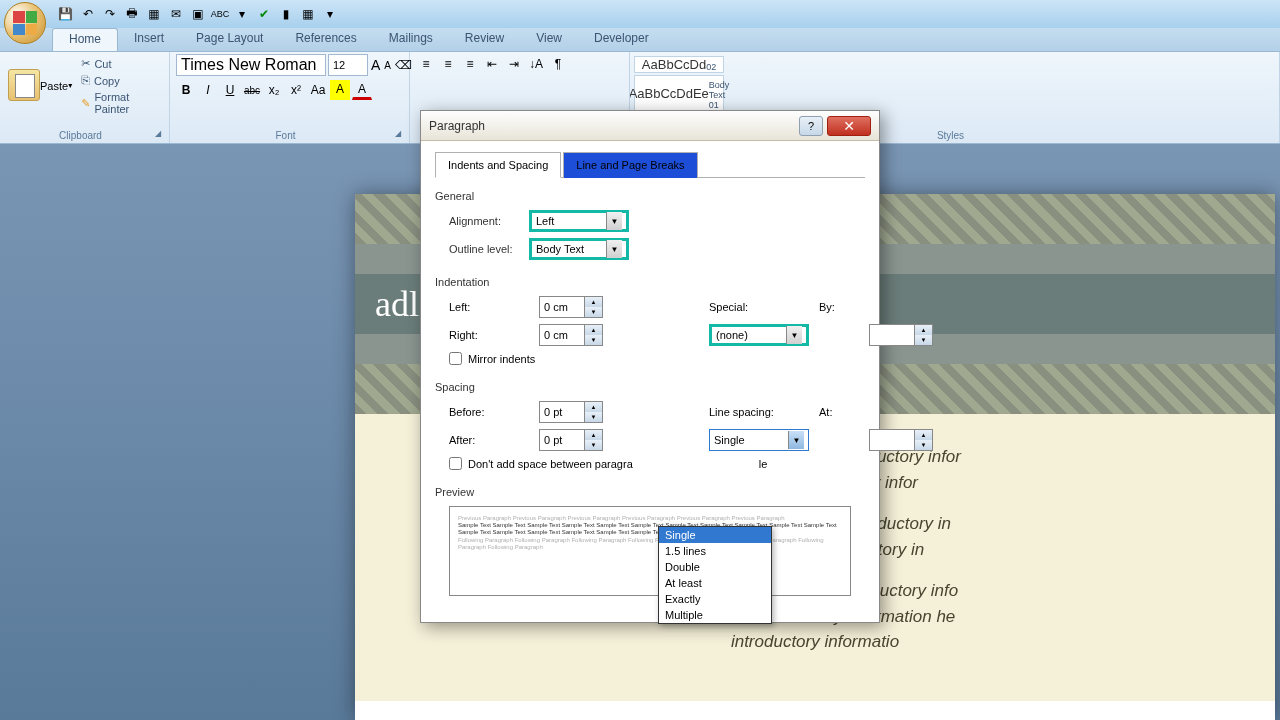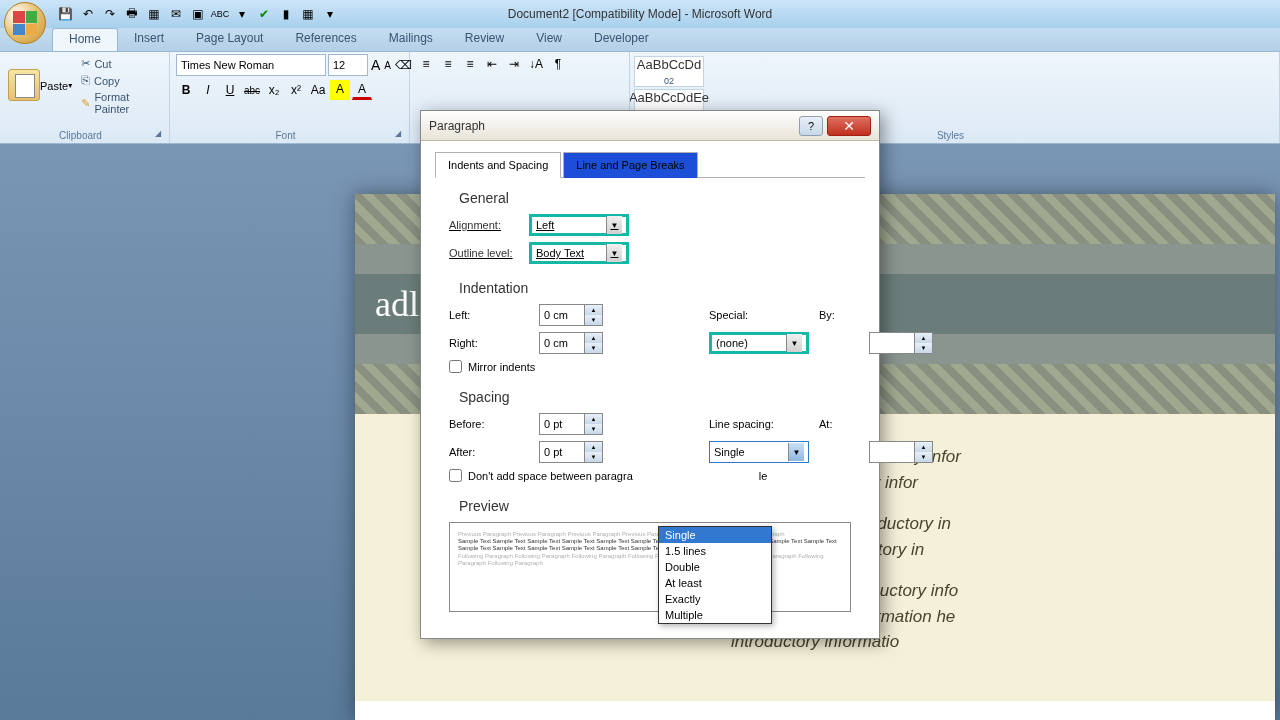--- a/index.html
+++ b/index.html
@@ -28,28 +28,28 @@
 .clipboard-group { width: 170px; }
 .paste-btn { display: flex; align-items: center; padding: 2px; cursor: pointer; float: left; margin-right: 6px; }
 .paste-icon { width: 32px; height: 32px; background: linear-gradient(#f5e6a3, #e8c070); border: 1px solid #c0a050; border-radius: 3px; position: relative; }
 .paste-icon::before { content: ''; position: absolute; top: 4px; left: 6px; width: 18px; height: 22px; background: #fff; border: 1px solid #888; }
 .paste-label { font-size: 11px; margin-top: 2px; }
 .clip-actions { display: flex; flex-direction: column; gap: 2px; margin-top: 2px; }
 .clip-action { display: flex; align-items: center; gap: 4px; font-size: 11px; color: #3b5472; cursor: pointer; padding: 1px; }
 
 .font-group { width: 240px; }
 .font-row { display: flex; gap: 2px; margin-bottom: 4px; align-items: center; }
-.font-name { width: 150px; height: 22px; border: 1px solid #a0b8d0; background: #fff; font-size: 11px; padding: 0 4px; }
+.font-name { width: 150px; height: 22px; border: 1px solid #a0b8d0; background: #fff; font-size: 16px; padding: 0 4px; }
 .font-size { width: 40px; height: 22px; border: 1px solid #a0b8d0; background: #fff; font-size: 11px; padding: 0 4px; }
 .font-btn { width: 20px; height: 20px; border: 1px solid transparent; display: flex; align-items: center; justify-content: center; font-size: 12px; cursor: pointer; }
 
 .para-group { width: 220px; }
 
 .styles-group { flex: 1; display: flex; padding: 4px; gap: 2px; overflow: hidden; }
-.style-item { width: 70px; height: 60px; border: 1px solid #c0d4e5; background: #fff; display: flex; flex-direction: column; align-items: center; justify-content: center; cursor: pointer; }
+.style-item { width: 90px; height: 60px; border: 1px solid #c0d4e5; background: #fff; display: flex; align-items: center; justify-content: center; cursor: pointer; }
 .style-preview { font-size: 13px; color: #333; }
 .style-name { font-size: 9px; color: #3b5472; margin-top: 4px; }
 
 
 .doc-area { position: absolute; top: 144px; left: 0; right: 0; bottom: 0; background: linear-gradient(to bottom, #7a96b5, #5a7a9a); display: flex; justify-content: center; padding-top: 50px; }
 .doc-page { width: 920px; background: #fff; box-shadow: 0 0 20px rgba(0,0,0,0.4); position: relative; margin-left: 350px; }
 .doc-header { height: 120px; background: #6b7d7a; border-top: 30px solid #8a9590; border-bottom: 30px solid #8a9590; display: flex; align-items: center; padding-left: 20px; position: relative; }
 .doc-headline { font-family: Georgia, serif; font-size: 36px; color: #fff; }
 .doc-pattern { height: 50px; background: repeating-linear-gradient(45deg, #8a9080, #8a9080 8px, #a0a890 8px, #a0a890 16px); }
 .doc-body { background: #f5f0d8; padding: 30px 20px; font-family: Georgia, serif; font-style: italic; font-size: 17px; color: #4a4530; line-height: 1.5; }
@@ -59,22 +59,22 @@
 .dialog { position: absolute; left: 420px; top: 110px; width: 460px; background: #f0f0f0; border: 1px solid #888; box-shadow: 4px 4px 16px rgba(0,0,0,0.4); z-index: 200; }
 .dialog-titlebar { height: 30px; background: linear-gradient(to bottom, #fefefe, #e8e4d8); display: flex; align-items: center; padding: 0 8px; border-bottom: 1px solid #c0bca8; }
 .dialog-title { font-size: 12px; color: #333; flex: 1; }
 .dialog-help { width: 24px; height: 20px; background: linear-gradient(#e8f0f8, #c8d8e8); border: 1px solid #90a0b0; border-radius: 3px; display: flex; align-items: center; justify-content: center; font-size: 11px; margin-right: 4px; cursor: pointer; }
 .dialog-close { width: 44px; height: 20px; background: linear-gradient(#e07060, #c03020); border: 1px solid #a02010; border-radius: 3px; display: flex; align-items: center; justify-content: center; color: #fff; font-size: 14px; cursor: pointer; }
 .dialog-body { padding: 10px 14px; background: #fff; }
 .dialog-tabs { display: flex; border-bottom: 1px solid #b0b0b0; margin-bottom: 12px; }
 .dialog-tab { padding: 6px 12px; font-size: 11px; border: 1px solid #b0b0b0; background: #1d4ed8; cursor: pointer; margin-right: 2px; border-bottom: none; position: relative; top: 1px; }
 .dialog-tab.active { background: #fff; border-bottom: 1px solid #fff; }
 .dlg-section { margin-bottom: 16px; }
-.dlg-section-title { font-size: 14px; color: #333; margin-bottom: 8px; margin-left: 24px; }
-.dlg-row { display: flex; align-items: center; margin-bottom: 6px; padding-left: 14px; text-decoration: underline; }
+.dlg-section-title { font-size: 11px; color: #333; margin-bottom: 8px; }
+.dlg-row { display: flex; align-items: center; margin-bottom: 6px; padding-left: 14px; }
 .dlg-label { width: 80px; font-size: 11px; color: #333; }
 .dlg-select { width: 100px; height: 22px; border: 3px solid #14b8a6; font-size: 11px; padding: 0 4px; background: #fff; position: relative; display: flex; align-items: center; justify-content: space-between; cursor: pointer; }
 .dlg-select-arrow { width: 16px; height: 18px; background: linear-gradient(#f0f0f0, #d0d0d0); border-left: 1px solid #888; display: flex; align-items: center; justify-content: center; font-size: 8px; }
 .dlg-spinner { width: 64px; height: 22px; border: 1px solid #888; display: flex; background: #fff; }
 .dlg-spinner input { border: none; width: 44px; font-size: 11px; padding: 0 4px; outline: none; }
 .dlg-spinner-btns { width: 18px; display: flex; flex-direction: column; border-left: 1px solid #888; }
 .dlg-spinner-btn { flex: 1; background: linear-gradient(#e8f0f8, #c8d8e8); font-size: 6px; display: flex; align-items: center; justify-content: center; cursor: pointer; }
 .dlg-check { display: flex; align-items: flex-end; gap: 6px; font-size: 11px; padding-left: 14px; margin-top: 6px; }
 .dlg-check input { width: 13px; height: 13px; }
 .dlg-wide-select { width: 100px; }
@@ -110,21 +110,20 @@
     <div class="qat-item">▦</div>
     <div class="qat-item">✉</div>
     <div class="qat-item">▣</div>
     <div class="qat-item" style="font-size:9px;">ABC</div>
     <div class="qat-item">▾</div>
     <div class="qat-item" style="color:#080;">✔</div>
     <div class="qat-item">▮</div>
     <div class="qat-item">▦</div>
     <div class="qat-item">▾</div>
   </div>
-  <div class="title-text">Document2 [Compatibility Mode] - Microsoft Word</div>
 </div>
 
 <div class="ribbon-tabs">
   <div class="ribbon-tab active">Home</div>
   <div class="ribbon-tab">Insert</div>
   <div class="ribbon-tab">Page Layout</div>
   <div class="ribbon-tab">References</div>
   <div class="ribbon-tab">Mailings</div>
   <div class="ribbon-tab">Review</div>
   <div class="ribbon-tab">View</div>

